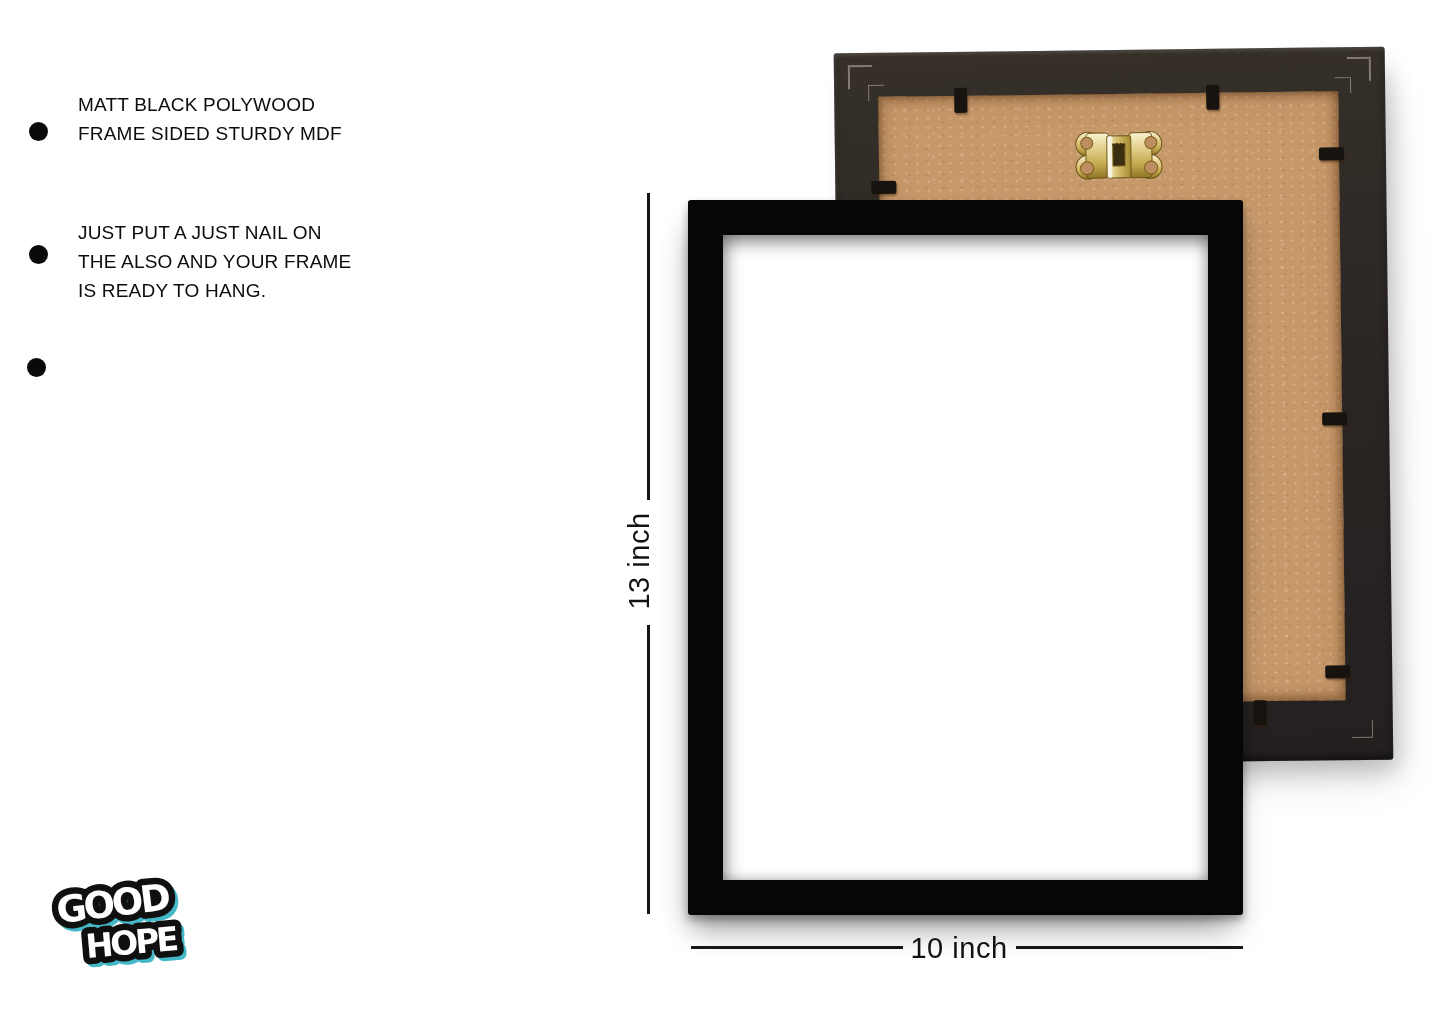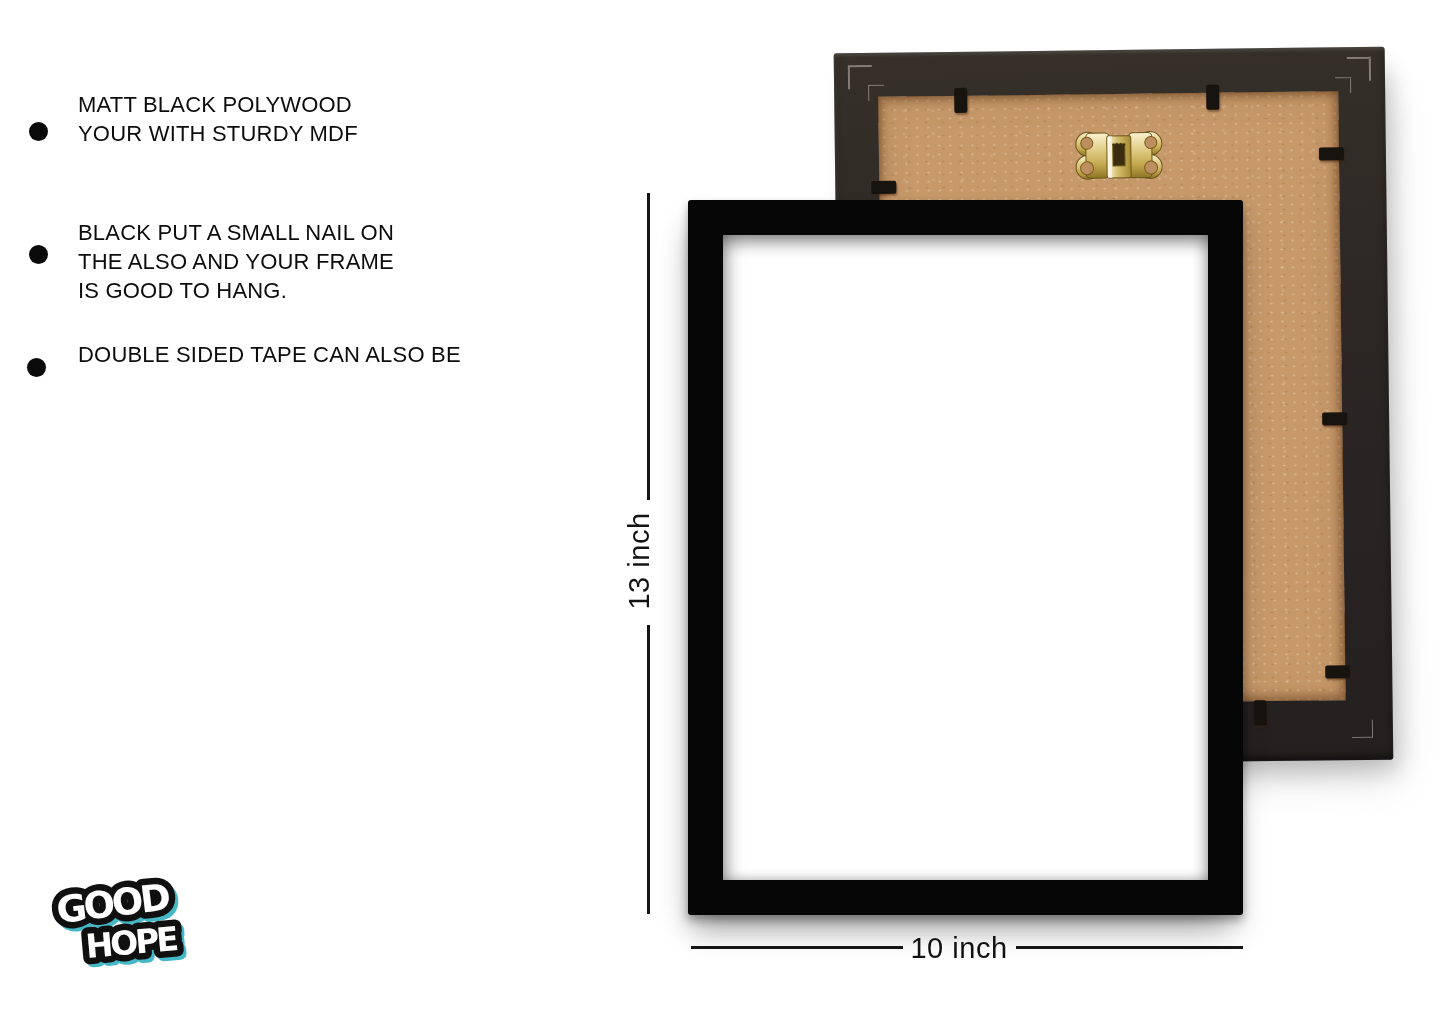--- a/index.html
+++ b/index.html
@@ -10,21 +10,21 @@
     color:#0d0d0d;
   }
   
   .feature{position:absolute;left:0;}
   .feature .dot{
     position:absolute;width:19px;height:19px;border-radius:50%;
     background:#0a0a0a;
   }
   .feature .lines{
     position:absolute;left:78px;top:0;
-    font-size:22px;line-height:29px;letter-spacing:.2px;
+    font-size:19px;line-height:29px;letter-spacing:.2px;
     white-space:nowrap;color:#0c0c0c;
   }
   #feature-1{top:90px;} #feature-1 .dot{left:29px;top:32px;}
   #feature-2{top:218px;} #feature-2 .dot{left:29px;top:27px;}
   #feature-3{top:340px;} #feature-3 .dot{left:27px;top:18px;}
 
   
   .back-frame{
     position:absolute;left:838px;top:50px;width:551px;height:713px;
     transform:rotate(-0.7deg);
@@ -93,37 +93,36 @@
 </style>
 </head>
 <body>
 
 <div>
 
   <div class="feature" id="feature-1">
     <span class="dot"></span>
     <div class="lines">
       <div>MATT BLACK POLYWOOD</div>
-      <div>YOUR WITH STURDY MDF</div>
+      <div>FRAME SIDED STURDY MDF</div>
     </div>
   </div>
 
   <div class="feature" id="feature-2">
     <span class="dot"></span>
     <div class="lines">
-      <div>BLACK PUT A SMALL NAIL ON</div>
+      <div>JUST PUT A JUST NAIL ON</div>
       <div>THE ALSO AND YOUR FRAME</div>
-      <div>IS GOOD TO HANG.</div>
+      <div>IS READY TO HANG.</div>
     </div>
   </div>
 
   <div class="feature" id="feature-3">
     <span class="dot"></span>
     <div class="lines">
-      <div>DOUBLE SIDED TAPE CAN ALSO BE</div>
     </div>
   </div>
 </div>
 
 <div class="back-frame">
   <div class="mdf-board"></div>
 
   <div class="corner-mark" style="left:14px;top:12px;width:22px;height:22px;border-left-width:2px;border-top-width:2px;"></div>
   <div class="corner-mark" style="left:34px;top:32px;width:15px;height:15px;border-left-width:1.5px;border-top-width:1.5px;"></div>
   <div class="corner-mark" style="right:14px;top:10px;width:22px;height:22px;border-right-width:2px;border-top-width:2px;"></div>

